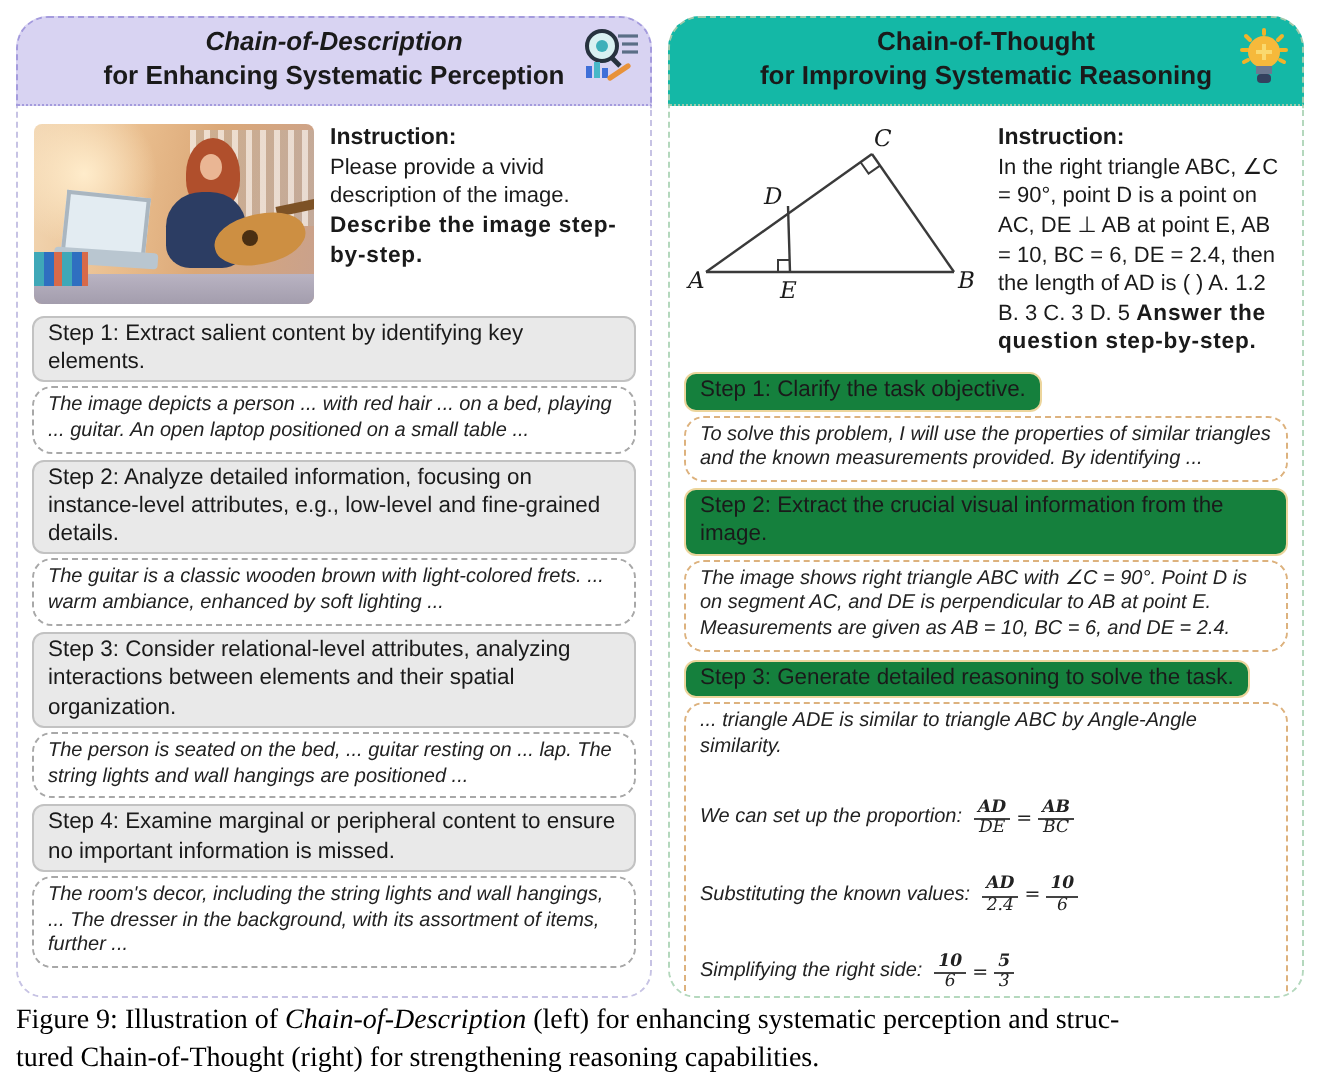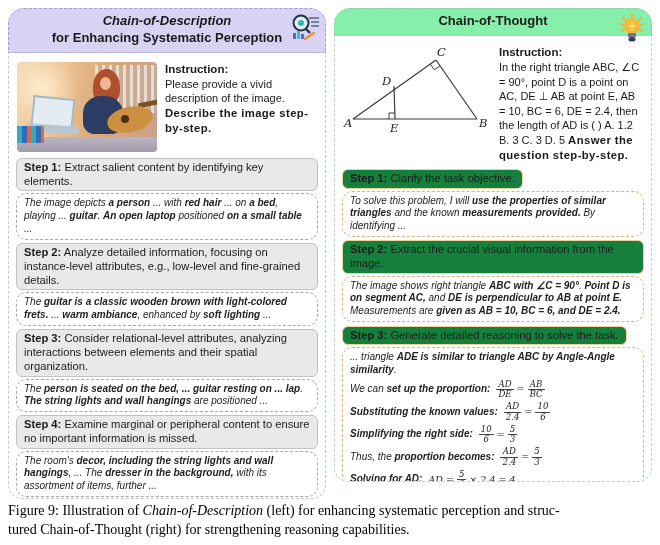--- a/index.html
+++ b/index.html
@@ -1,29 +1,29 @@
 <!DOCTYPE html>
 <html><head>
 <meta charset="utf-8">
 <style>
   html,body{margin:0;padding:0;background:#ffffff;}
   body{width:660px;height:545px;position:relative;overflow:hidden;
        font-family:"Liberation Sans",sans-serif;color:#1a1a1a;}
-  .sb{font-weight:700;}
+  .sb{font-weight:400;}
   .si{font-style:italic;}
   .se{font-weight:700;letter-spacing:.4px;font-size:11.3px;}
 
   
   .panel{position:absolute;top:8px;width:318px;}
   .panel-left{left:8px;}
   .panel-right{left:334px;}
   .panel-header{position:relative;border-radius:16px 16px 0 0;padding:4px 30px 5px 30px;
                 text-align:center;font-weight:700;font-size:13px;line-height:1.3;}
   .panel-left .panel-header{background:#d8d3f2;border:1.5px dashed #a49bdd;border-bottom-style:dotted;}
-  .panel-right .panel-header{background:#86efac;border:1.5px dashed #9fc9ab;border-bottom-style:dotted;}
+  .panel-right .panel-header{background:#14b8a6;border:1.5px dashed #9fc9ab;border-bottom-style:dotted;}
   .hdr-line1-italic{font-style:italic;}
   .hdr-icon{position:absolute;right:5px;top:5px;}
   .panel-body{background:#fff;border-radius:0 0 14px 14px;padding:5px 6px 6px 6px;
               height:434px;overflow:hidden;}
   .panel-left .panel-body{border:1.5px dashed #c7c3e4;border-top:none;}
   .panel-right .panel-body{border:1.5px dashed #b4d8bd;border-top:none;}
 
   
   .top-row{display:flex;gap:8px;margin:4px 2px 6px 2px;}
   .instr{font-size:11px;line-height:1.32;flex:1;}
@@ -58,26 +58,26 @@
   .step-block{margin:3px 1px 0 1px;}
   .step-label{display:inline-block;border-radius:6px;padding:1px 7px 2px 7px;
               font-size:11.2px;line-height:1.27;margin-bottom:2px;}
   .panel-left .step-label{background:#e9e9e9;border:1px solid #c2c2c2;}
   .panel-right .step-label{background:#15803d;border:1px solid #ecd59c;}
   .resp{border-radius:10px;padding:3px 7px;font-style:italic;font-size:10px;line-height:1.28;color:#222;}
   .panel-left .resp{border:1.3px dashed #a8a8a8;}
   .panel-right .resp{border:1.3px dashed #ddb27e;}
 
   
-  .mrow{display:flex;align-items:center;gap:6px;margin:3px 0;}
+  .mrow{display:flex;align-items:center;gap:6px;margin:19px 0;}
   .mtext{font-size:10px;}
   .mexpr{display:flex;align-items:center;gap:3px;font-family:"DejaVu Serif",serif;
          font-style:italic;font-size:9.5px;color:#222;}
   .frac{display:inline-block;text-align:center;font-size:8.6px;line-height:1.08;}
-  .fn{display:block;padding:0 2px;border-bottom:.9px solid #444;}
+  .fn{display:block;padding:0 2px;border-bottom:.9px solid #444;font-weight:bold;}
   .fd{display:block;padding:0 2px;}
 
   
   .caption{position:absolute;left:8px;top:501px;width:648px;
            font-family:"Liberation Serif",serif;font-size:14px;line-height:1.38;color:#000;}
 </style>
 </head>
 <body>
 
 <div class="panel panel-left">
@@ -141,20 +141,21 @@
       <div class="step-label"><span class="sb">Step 4:</span> <span>Examine marginal or peripheral content to ensure no important information is missed.</span></div>
       <div class="resp"><span>The room's </span><span class="sb">decor, including the string lights and wall hangings</span><span>, ... The </span><span class="sb">dresser in the background,</span><span> with its assortment of items, further ...</span></div>
     </div>
 
   </div>
 </div>
 
 <div class="panel panel-right">
   <div class="panel-header">
     <div>Chain-of-Thought</div>
+    <div>for Improving Systematic Reasoning</div>
     <span class="hdr-icon">
       <svg width="28" height="30" viewBox="0 0 28 30">
         <g stroke="#f2b32a" stroke-width="2" stroke-linecap="round">
           <line x1="3" y1="11" x2="6" y2="11"></line>
             <line x1="22" y1="11" x2="25" y2="11"></line>
           <line x1="5" y1="4" x2="7" y2="6"></line>
             <line x1="23" y1="4" x2="21" y2="6"></line>
           <line x1="14" y1="1" x2="14" y2="3"></line>
           <line x1="4" y1="17" x2="6" y2="16"></line>
             <line x1="24" y1="17" x2="22" y2="16"></line>

